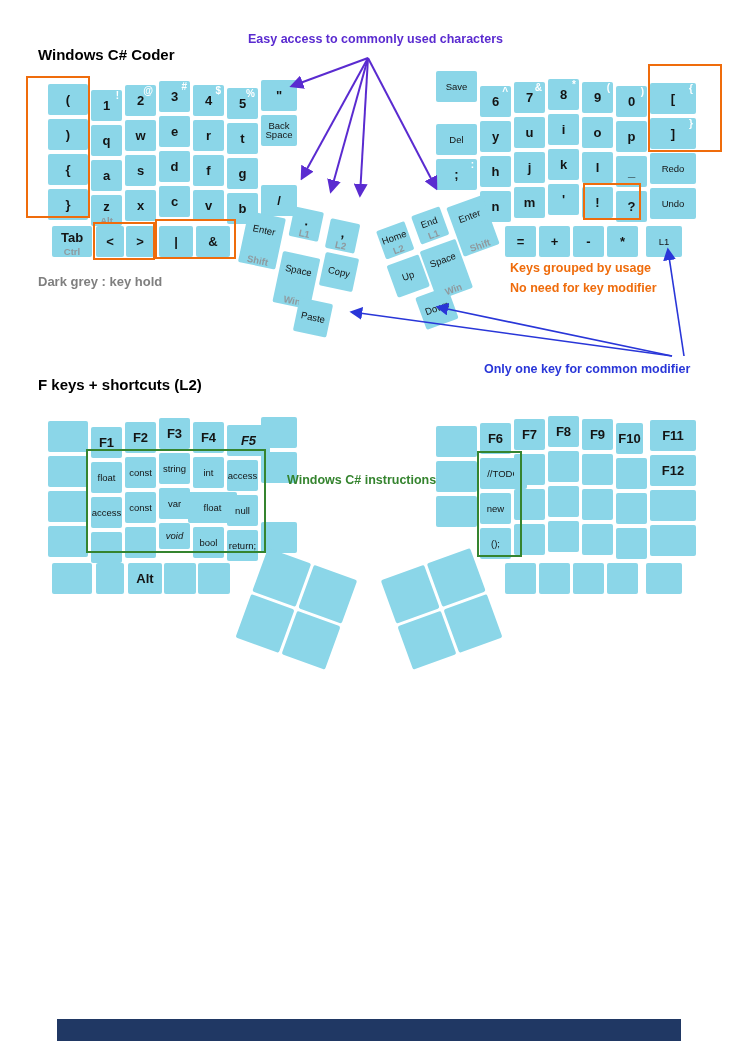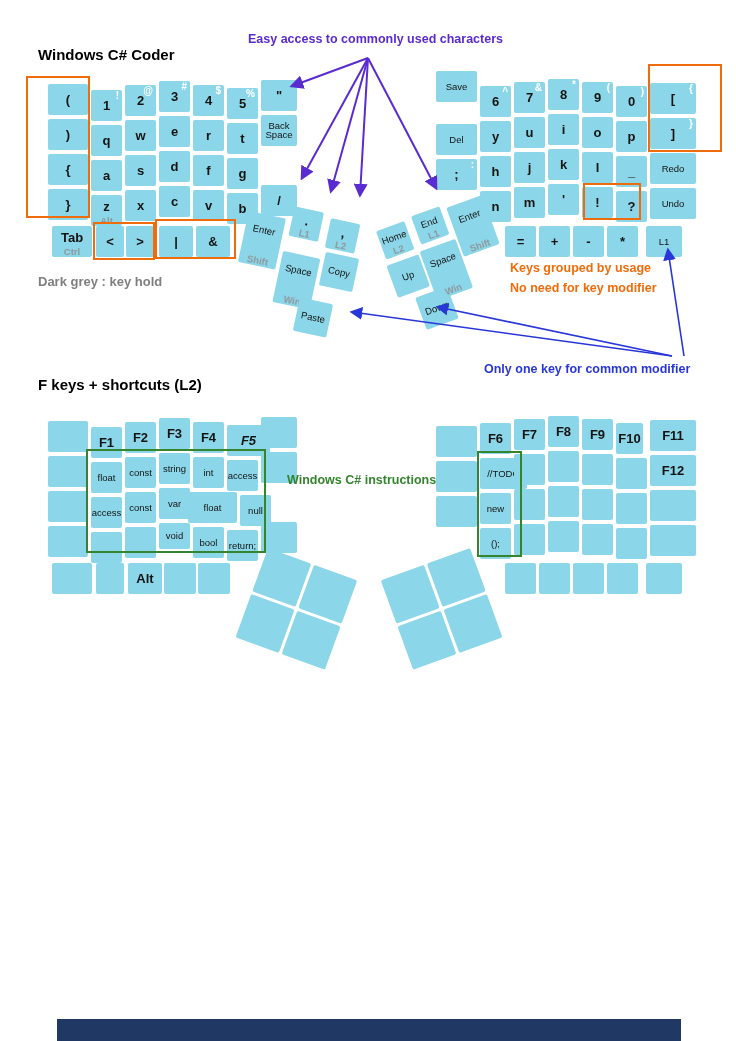--- a/index.html
+++ b/index.html
@@ -301,27 +301,27 @@
     </div>
     <div class="key" style="left: 125px; top: 492px; width: 31px; height: 31px;">
       <span class="main small">const</span>
     </div>
     <div class="key" style="left: 159px; top: 488px; width: 31px; height: 31px;">
       <span class="main small">var</span>
     </div>
     <div class="key" style="left: 188px; top: 492px; width: 49px; height: 31px;">
       <span class="main small">float</span>
     </div>
-    <div class="key" style="left: 227px; top: 495px; width: 31px; height: 31px; margin-left: 13px;">
+    <div class="key" style="left: 227px; top: 495px; width: 31px; height: 31px;">
       <span class="main small">null</span>
     </div>
     <div class="key" style="left: 48px; top: 526px; width: 40px; height: 31px;"></div>
     <div class="key" style="left: 91px; top: 532px; width: 31px; height: 31px;"></div>
     <div class="key" style="left: 125px; top: 527px; width: 31px; height: 31px;"></div>
-    <div class="key" style="left: 159px; top: 523px; width: 31px; height: 26px;">
+    <div class="key" style="left: 159px; top: 523px; width: 31px; height: 26px; font-style: italic;">
       <span class="main small">void</span>
     </div>
     <div class="key" style="left: 193px; top: 527px; width: 31px; height: 31px;">
       <span class="main small">bool</span>
     </div>
     <div class="key" style="left: 227px; top: 530px; width: 31px; height: 31px;">
       <span class="main small">return;</span>
     </div>
     <div class="key" style="left: 261px; top: 522px; width: 36px; height: 31px;"></div>
     <div class="key" style="left: 436px; top: 426px; width: 41px; height: 31px;"></div>

